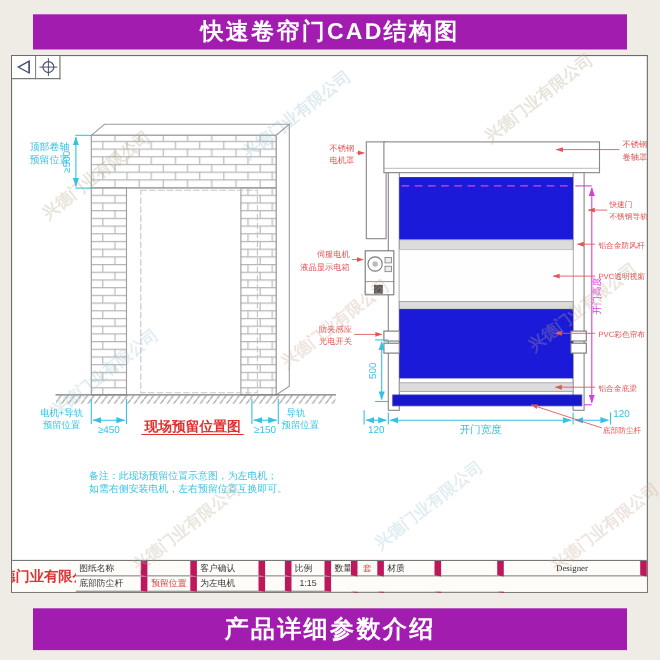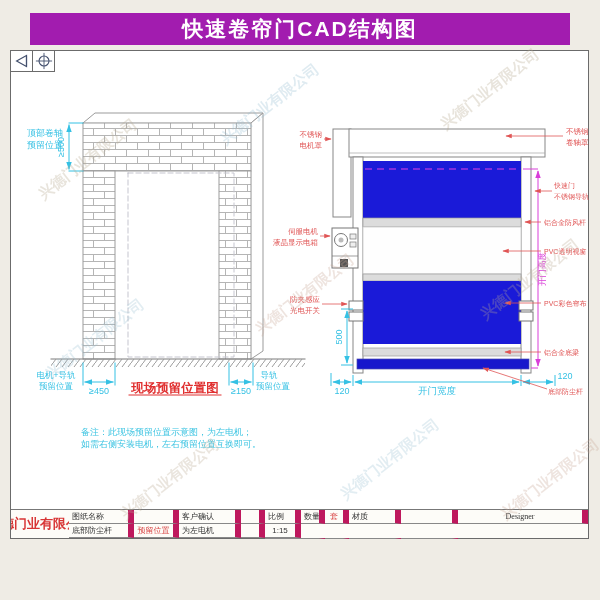--- a/index.html
+++ b/index.html
@@ -239,13 +239,14 @@
   <span class="wm" style="left:28px;top:150px;color:rgba(185,170,145,0.32);">兴德门业有限公司</span>
   <span class="wm" style="left:210px;top:95px;color:rgba(150,190,210,0.30);">兴德门业有限公司</span>
   <span class="wm" style="left:430px;top:80px;color:rgba(185,170,145,0.32);">兴德门业有限公司</span>
   <span class="wm" style="left:35px;top:330px;color:rgba(150,190,210,0.28);">兴德门业有限公司</span>
   <span class="wm" style="left:245px;top:285px;color:rgba(200,165,150,0.30);">兴德门业有限公司</span>
   <span class="wm" style="left:470px;top:270px;color:rgba(185,170,145,0.30);">兴德门业有限公司</span>
   <span class="wm" style="left:110px;top:470px;color:rgba(185,170,145,0.30);">兴德门业有限公司</span>
   <span class="wm" style="left:330px;top:450px;color:rgba(150,190,210,0.28);">兴德门业有限公司</span>
   <span class="wm" style="left:490px;top:470px;color:rgba(200,165,150,0.30);">兴德门业有限公司</span>
 
+  <div class="banner bottom">产品详细参数介绍</div>
 </div>
 
 </body></html>

